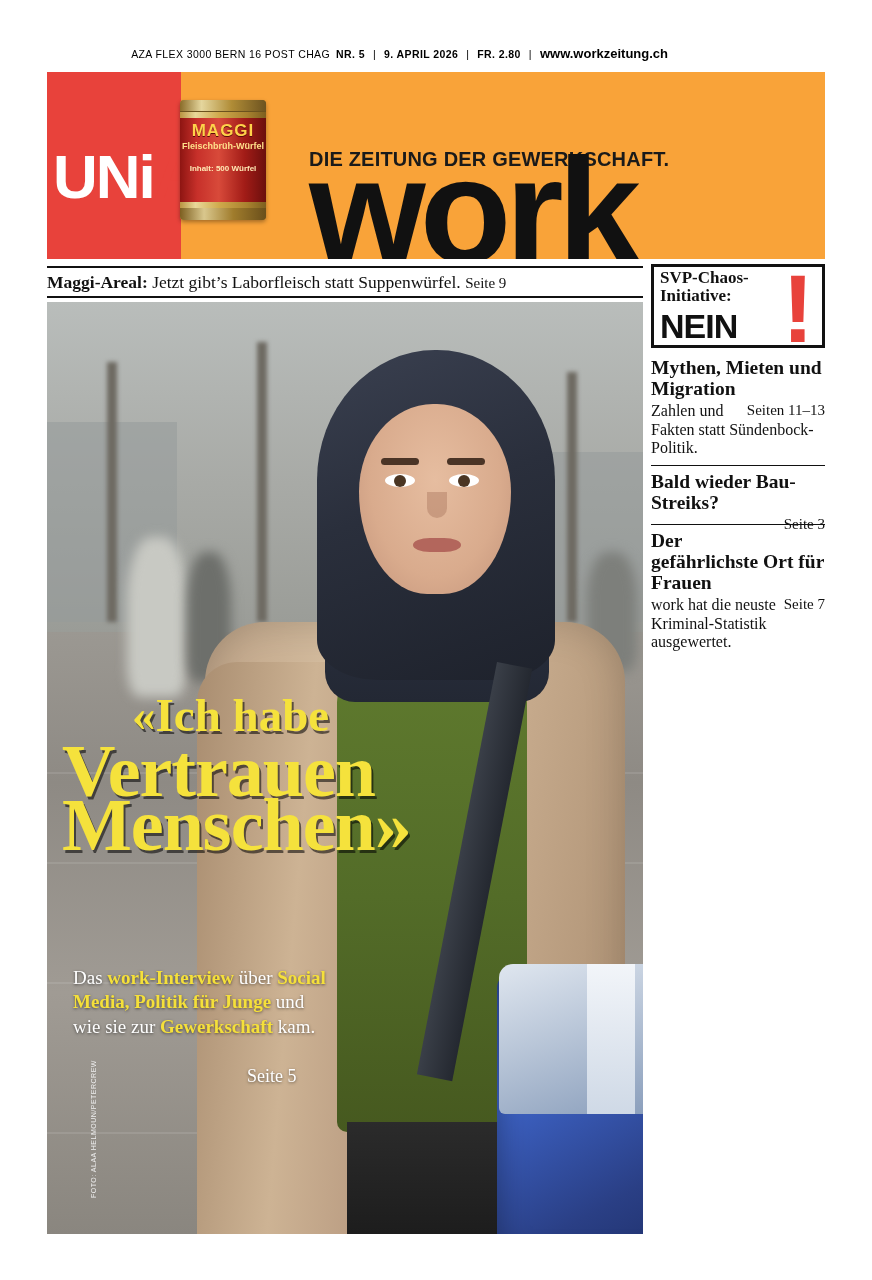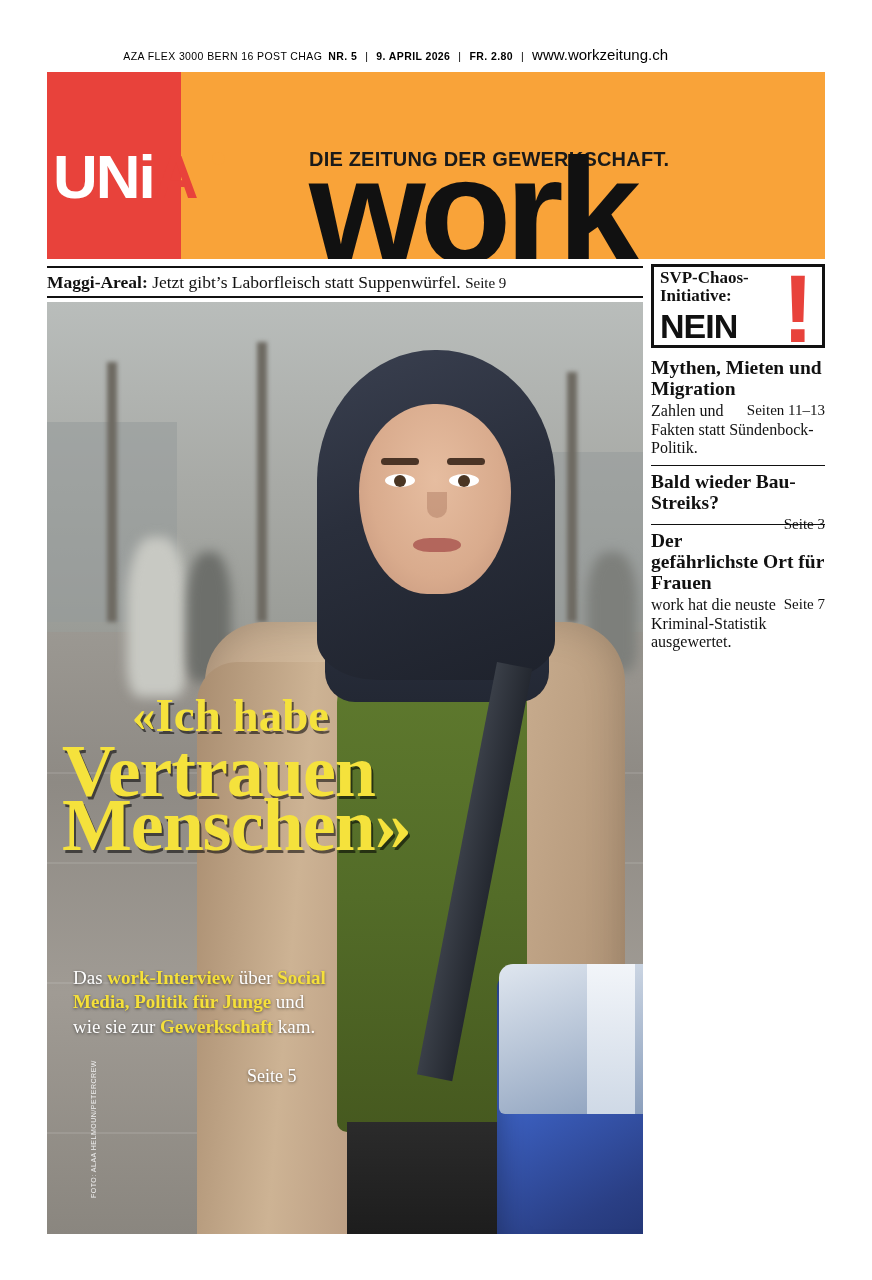--- a/index.html
+++ b/index.html
@@ -22,21 +22,21 @@
     top: 46px; right: 44px;
     display: flex; align-items: baseline; gap: 6px;
     font-family: "Liberation Sans", sans-serif;
     font-size: 10.5px;
     letter-spacing: 0.4px;
     color: #000;
   }
   .aza-line .light { font-weight: 400; }
   .aza-line .bold { font-weight: 700; }
   .aza-line .sep { font-weight: 400; padding: 0 2px; }
-  .aza-line .url { font-weight: 400; font-size: 15px; letter-spacing: 0; }
+  .aza-line .url { font-weight: 700; font-size: 13px; letter-spacing: 0; }
 
   
   .masthead {
     position: absolute;
     left: 47px; top: 72px;
     width: 778px; height: 187px;
     background: #f9a339;
     overflow: hidden;
   }
   .masthead .red-block {
@@ -397,20 +397,29 @@
     <span class="sep">|</span>
     <span class="url">www.workzeitung.ch</span>
   </div>
 
   <div class="masthead">
     <div class="red-block"></div>
 
     <div class="unia-logo"><span>UN</span><span>i</span><span class="a-red">A</span></div>
     <div class="unia-dot"></div>
 
+    <div class="maggi-can">
+      <div class="lid"></div>
+      <div class="label">
+        <span class="m1">MAGGI</span>
+        <span class="m2">Fleischbrüh-Würfel</span>
+        <span class="m3">Inhalt: 500 Würfel</span>
+      </div>
+      <div class="base"></div>
+    </div>
 
     <div class="kicker-line">DIE ZEITUNG DER GEWERKSCHAFT.</div>
     <div class="work-word">work</div>
   </div>
 
   <div class="maggi-strip">
     <div class="txt">
       <b>Maggi-Areal:</b><span> Jetzt gibt’s Laborfleisch statt Suppenwürfel.</span>
       <span class="seite">Seite 9</span>
     </div>

